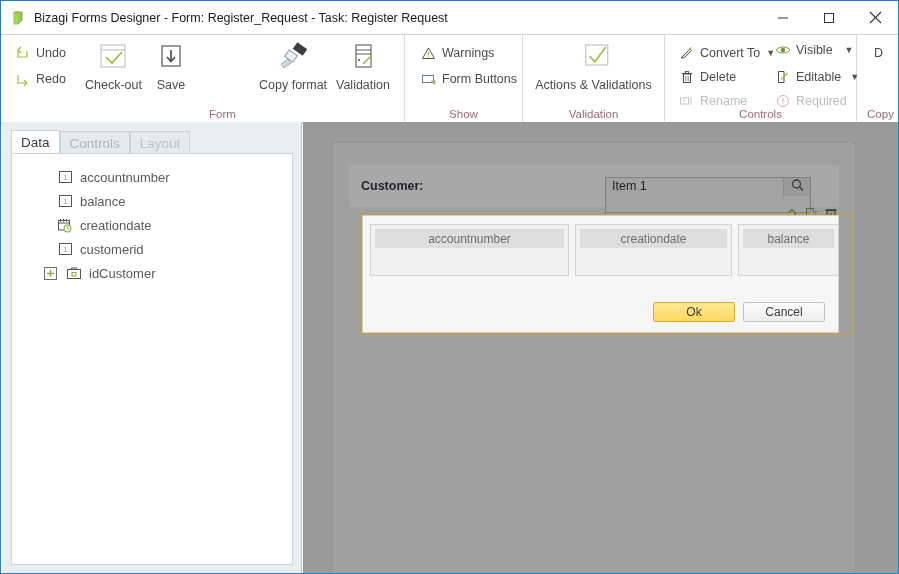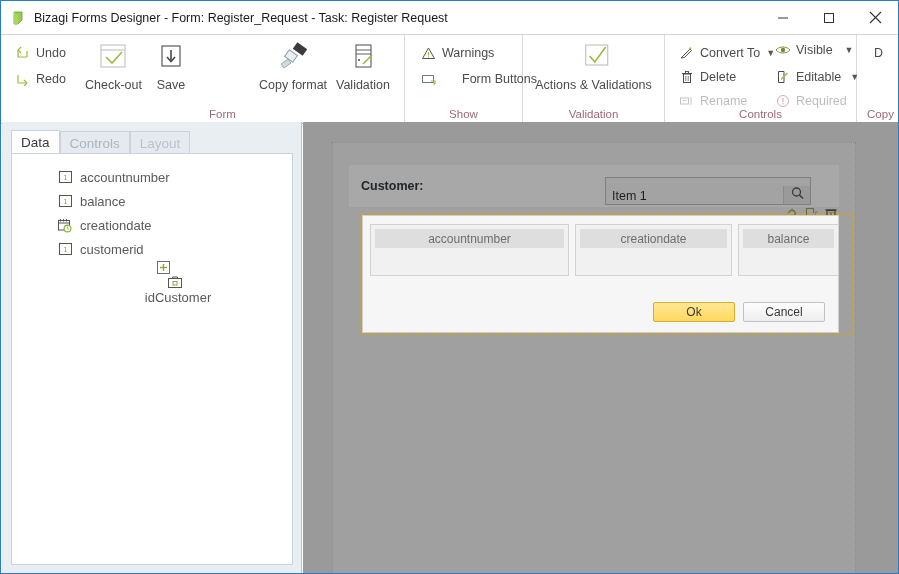--- a/index.html
+++ b/index.html
@@ -196,21 +196,21 @@
   }
   .treeitem {
     display: flex;
     align-items: center;
     height: 24px;
     padding-left: 45px;
     font-size: 13px;
     color: #5a5a5a;
     font-family: "Liberation Sans", sans-serif;
   }
-  .treeitem.hasexp { padding-left: 45px; flex-direction: column; }
+  .treeitem.hasexp { padding-left: 45px; }
   .treeitem .expander {
     width: 13px; height: 13px;
     margin-right: 7px;
     flex: 0 0 13px;
     display:flex; align-items:center; justify-content:center;
   }
   .treeitem .titem-ico {
     width: 16px; height: 16px;
     margin-right: 7px;
     flex: 0 0 16px;
@@ -248,26 +248,26 @@
     margin-left: 12px;
     font-size: 12.5px;
     font-weight: bold;
     color: #23252b;
     font-family: "Liberation Sans", sans-serif;
   }
   .searchwrap {
     position: absolute;
     left: 604px; top: 176px;
     width: 206px;
-    height: 28px;
+    height: 36px;
     box-sizing: border-box;
     border: 1px solid #7f7f7f;
     background: #a3a3a3;
     display: flex;
-    align-items: flex-end;
+    align-items: flex-start;
   }
   .searchinput {
     flex: 1 1 auto;
     border: none;
     outline: none;
     background: transparent;
     font-size: 12.5px;
     color: #1f1f1f;
     padding-left: 6px;
     font-family: "Liberation Sans", sans-serif;
@@ -479,21 +479,21 @@
         <div class="smallbtn" style="position:absolute;left:12px;top:7px;">
           <span class="ico">
             <svg width="15" height="14" viewBox="0 0 15 14">
               <path d="M7.5 2 L13.5 12.5 L1.5 12.5 Z" fill="none" stroke="#555" stroke-width="1"></path>
               <line x1="7.5" y1="6" x2="7.5" y2="9.5" stroke="#9bbb3e" stroke-width="1.2"></line>
               <circle cx="7.5" cy="11" r="0.7" fill="#9bbb3e"></circle>
             </svg>
           </span>
           <span>Warnings</span>
         </div>
-        <div class="smallbtn" style="position:absolute;left:12px;top:33px;gap:20px;">
+        <div class="smallbtn" style="position:absolute;left:12px;top:33px;">
           <span class="ico">
             <svg width="16" height="14" viewBox="0 0 16 14">
               <rect x="1.5" y="3.5" width="11" height="7" fill="#fff" stroke="#6b7c86" stroke-width="1"></rect>
               <path d="M10 9 L14 9 L14 12" fill="none" stroke="#9bbb3e" stroke-width="1.2"></path>
               <path d="M14 12 L12 10.5 M14 12 L12.5 13" stroke="#9bbb3e" stroke-width="1"></path>
             </svg>
           </span>
           <span>Form Buttons</span>
         </div>
       </div>

